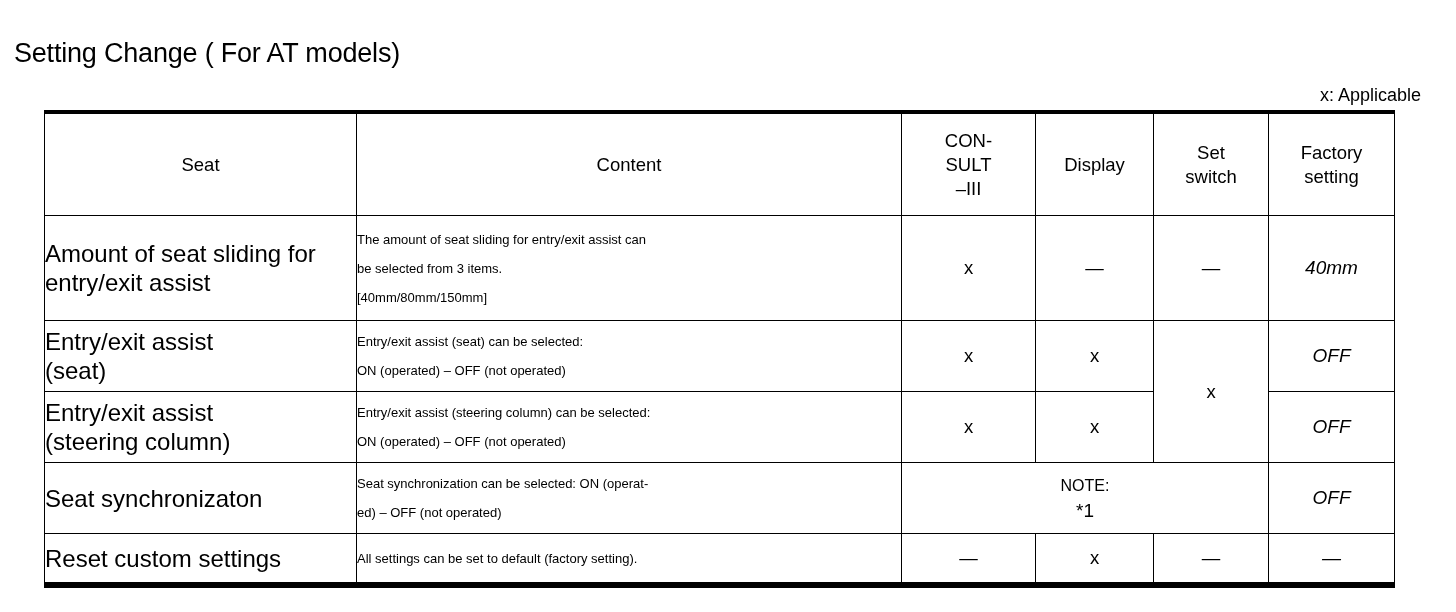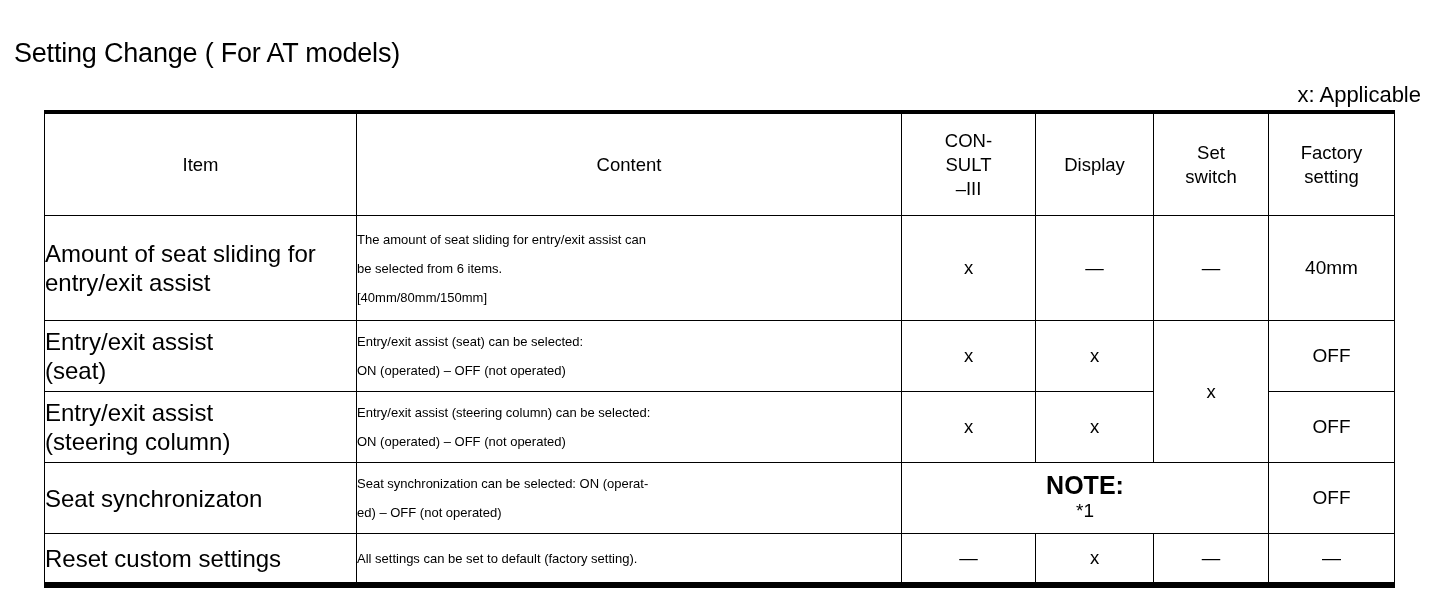--- a/index.html
+++ b/index.html
@@ -30,21 +30,21 @@
     font-size: 27px;
     line-height: 33px;
     letter-spacing: -0.2px;
     white-space: nowrap;
   }
 
   .legend-note {
     position: absolute;
     right: 35px;
     top: 54px;
-    font-size: 22px;
+    font-size: 18px;
     line-height: 22px;
     white-space: nowrap;
   }
 
   .table-wrap {
     position: absolute;
     left: 44px;
     top: 80px;
     width: 1350px;
   }
@@ -96,30 +96,30 @@
     padding: 6px 12px 6px 13px;
     font-size: 13px;
     line-height: 29px;
     text-align: left;
   }
   td.val {
     text-align: center;
     font-size: 18.5px;
     line-height: 26px;
   }
-  td.val.factory { font-size: 19px; }
+  td.val.factory { font-size: 19px; font-style: italic; }
 
   td.note-cell {
     text-align: center;
     font-size: 18.5px;
     line-height: 25px;
   }
   .note-head {
-    font-weight: bold;
-    font-size: 25px;
+    font-weight: normal;
+    font-size: 16px;
     display: block;
   }
   .note-ref {
     display: block;
     font-size: 19px;
   }
 
   tr.r1 td { height: 104px; }
   tr.r2 td { height: 70px; }
   tr.r3 td { height: 70px; }
@@ -153,21 +153,21 @@
       <colgroup>
         <col class="c-item">
         <col class="c-content">
         <col class="c-consult">
         <col class="c-display">
         <col class="c-setsw">
         <col class="c-factory">
       </colgroup>
       <thead>
         <tr>
-          <th>Item</th>
+          <th>Seat</th>
           <th>Content</th>
           <th>
             <span>CON-</span><br>
             <span>SULT</span><br>
             <span>–III</span>
           </th>
           <th>Display</th>
           <th>
             <span>Set</span><br>
             <span>switch</span>
@@ -180,21 +180,21 @@
       </thead>
       <tbody>
 
         <tr class="r1">
           <td class="item">
             <span>Amount of seat sliding for</span><br>
             <span>entry/exit assist</span>
           </td>
           <td class="content">
             <span>The amount of seat sliding for entry/exit assist can</span><br>
-            <span>be selected from 6 items.</span><br>
+            <span>be selected from 3 items.</span><br>
             <span>[40mm/80mm/150mm]</span>
           </td>
           <td class="val">x</td>
           <td class="val">—</td>
           <td class="val">—</td>
           <td class="val factory">40mm</td>
         </tr>
 
         <tr class="r2">
           <td class="item">

